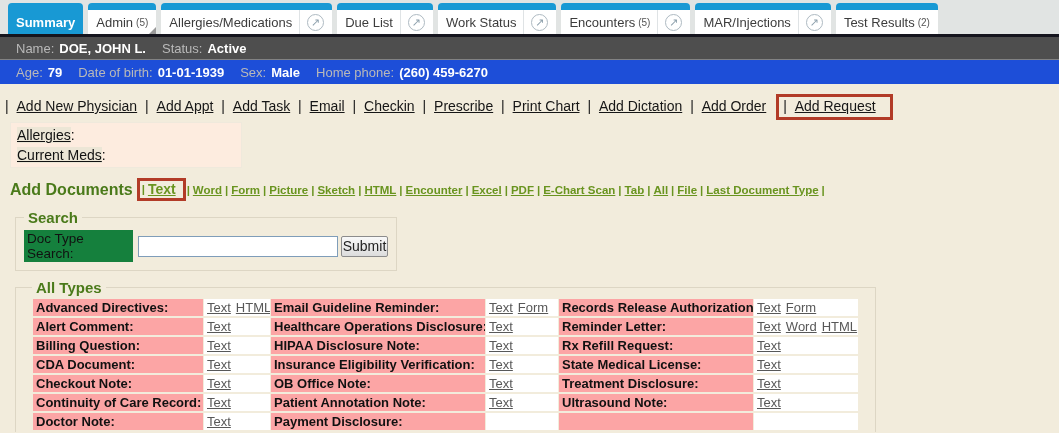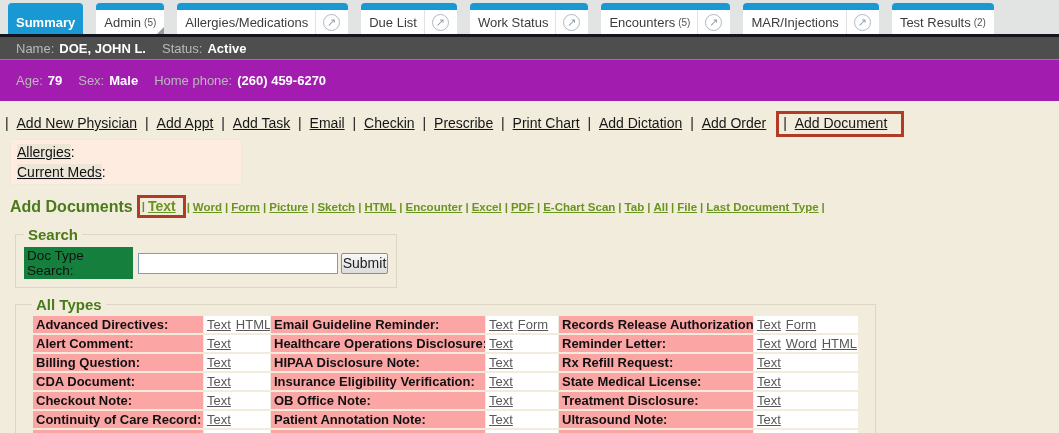--- a/index.html
+++ b/index.html
@@ -1,31 +1,31 @@
 <!DOCTYPE html>
 <html><head>
 <meta charset="utf-8">
 <style>
   *{box-sizing:border-box;margin:0;padding:0}
   html,body{width:1059px;height:433px;overflow:hidden}
   body{font-family:"Liberation Sans",sans-serif;background:#f2ecdc}
 
   
-  .tabbar{height:37px;background:#e1e4e3;display:flex;align-items:flex-end;padding-left:8px;gap:13px;border-bottom:3px solid #15151e;white-space:nowrap}
+  .tabbar{height:37px;background:#e1e4e3;display:flex;align-items:flex-end;padding-left:8px;gap:5px;border-bottom:3px solid #15151e;white-space:nowrap}
   .tab{position:relative;height:31px;background:#fff;border-radius:4px 4px 0 0;border-top:7px solid #1899d4;display:flex;align-items:center;padding:0 8px;font-size:13px;color:#3c3c3c;cursor:pointer}
   .tab.selected{background:#1899d4;color:#fff;font-weight:bold}
   .tab-count{font-size:10px;margin-left:3px;color:#555}
   .tab-iconwrap{margin-left:7px;padding-left:7px;border-left:1px solid #dfe3e5;display:flex;align-items:center;height:100%}
   .popup-icon{width:17px;height:17px;border:1px solid #aebac2;border-radius:50%;display:flex;align-items:center;justify-content:center;font-size:11px;color:#8da0ac}
   .fold-icon{position:absolute;right:0;bottom:0;width:0;height:0;border-style:solid;border-width:0 0 7px 7px;border-color:transparent transparent #999 transparent}
 
   
   .infobar{display:flex;align-items:center;padding-left:16px;font-size:13px;color:#b9b9b9}
   .bar-name{height:23px;background:#4e4e4e;border-bottom:1px solid #828282}
-  .bar-demo{height:41px;background:#a21caf}
+  .bar-demo{height:24px;background:#1d4ed8}
   .infobar b{color:#fff;font-weight:bold;margin-left:5px}
   .infobar .grp{margin-right:16px;display:flex;align-items:center}
 
   
   .content{padding-top:10px}
   .actionrow{padding-left:5px;font-size:14px;color:#161616;white-space:nowrap}
   .actionrow .alink{color:#161616;text-decoration:underline;margin:0 4px;cursor:pointer}
   .actionrow .pipe{color:#161616}
   .redbox{display:inline-block;border:3px solid #b23b27;padding:1px 10px 3px 4px;margin-left:2px}
 
@@ -116,20 +116,24 @@
       <span>Status:</span>
       <b>Active</b>
     </span>
 </div>
 <div class="infobar bar-demo">
   <span class="grp">
       <span>Age:</span>
       <b>79</b>
     </span>
   <span class="grp">
+      <span>Date of birth:</span>
+      <b>01-01-1939</b>
+    </span>
+  <span class="grp">
       <span>Sex:</span>
       <b>Male</b>
     </span>
   <span class="grp">
       <span>Home phone:</span>
       <b>(260) 459-6270</b>
     </span>
 </div>
 
 <div class="content">
@@ -147,21 +151,21 @@
     <a class="alink">Checkin</a>
     <span class="pipe">|</span>
     <a class="alink">Prescribe</a>
     <span class="pipe">|</span>
     <a class="alink">Print Chart</a>
     <span class="pipe">|</span>
     <a class="alink">Add Dictation</a>
     <span class="pipe">|</span>
     <a class="alink">Add Order</a>
     <span class="redbox"><span class="pipe">|</span>
-      <a class="alink">Add Document</a></span>
+      <a class="alink">Add Request</a></span>
   </div>
 
   <div class="pinkpanel">
     <div class="row">
       <a class="plabel">Allergies</a><span>:</span>
       <span></span>
     </div>
     <div class="row">
       <a class="plabel">Current Meds</a><span>:</span>
       <span></span>

